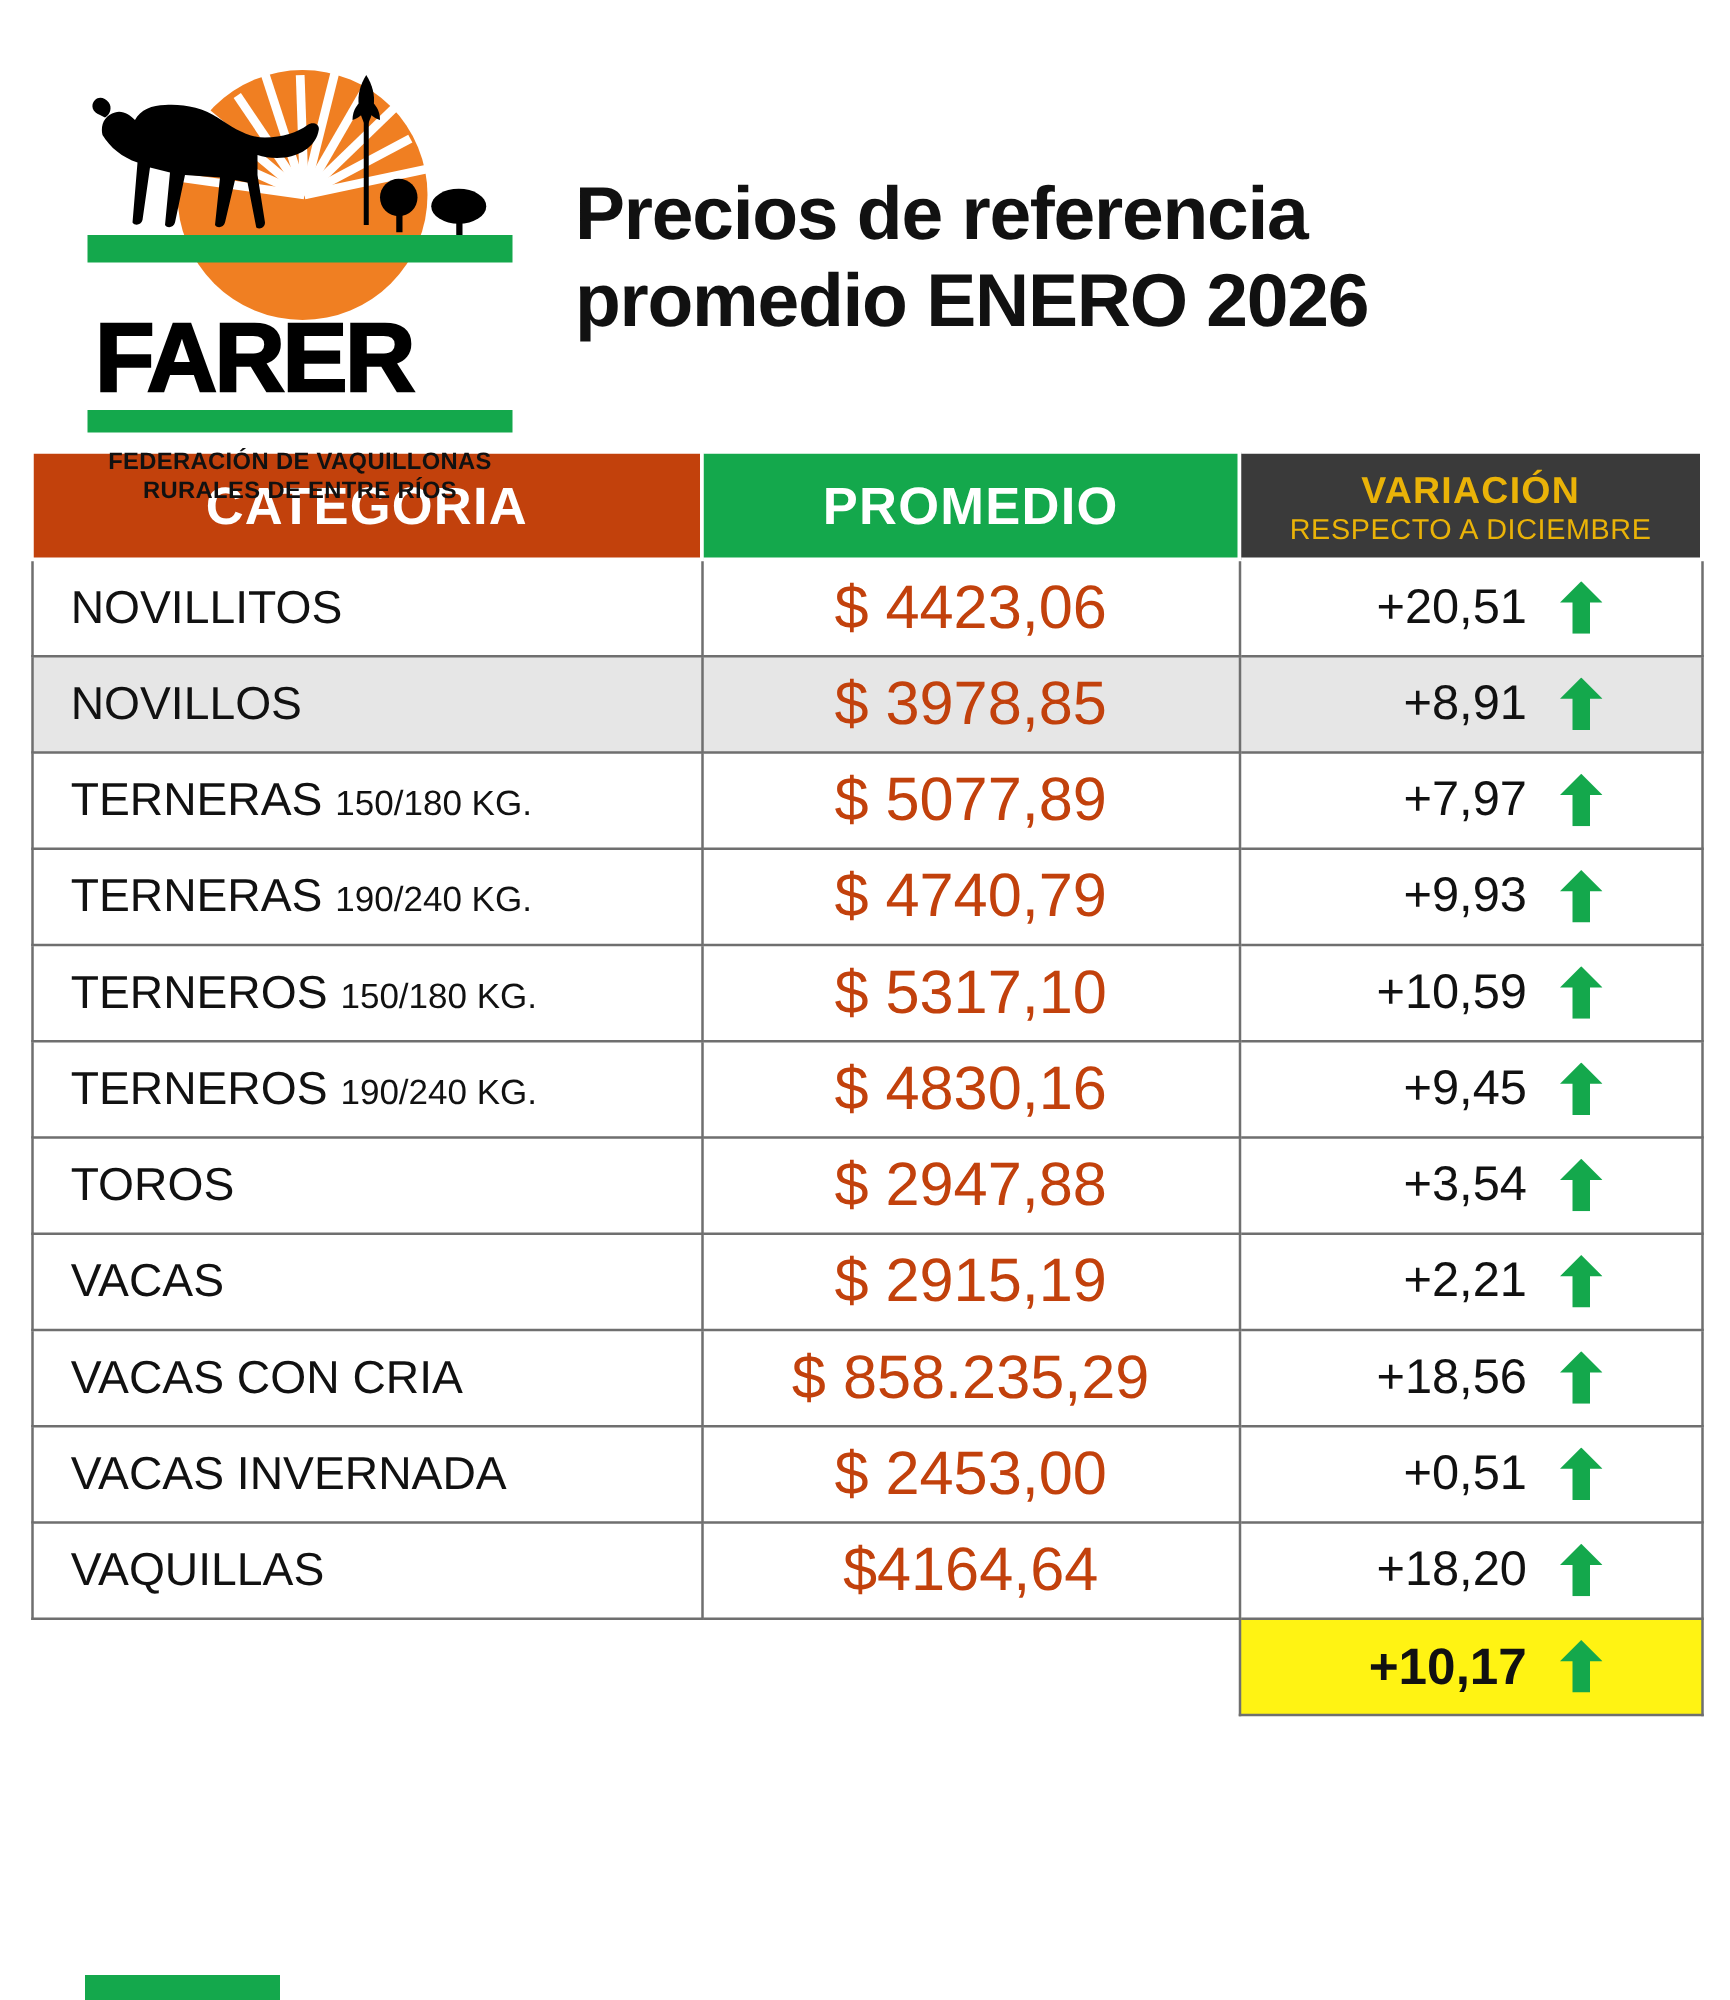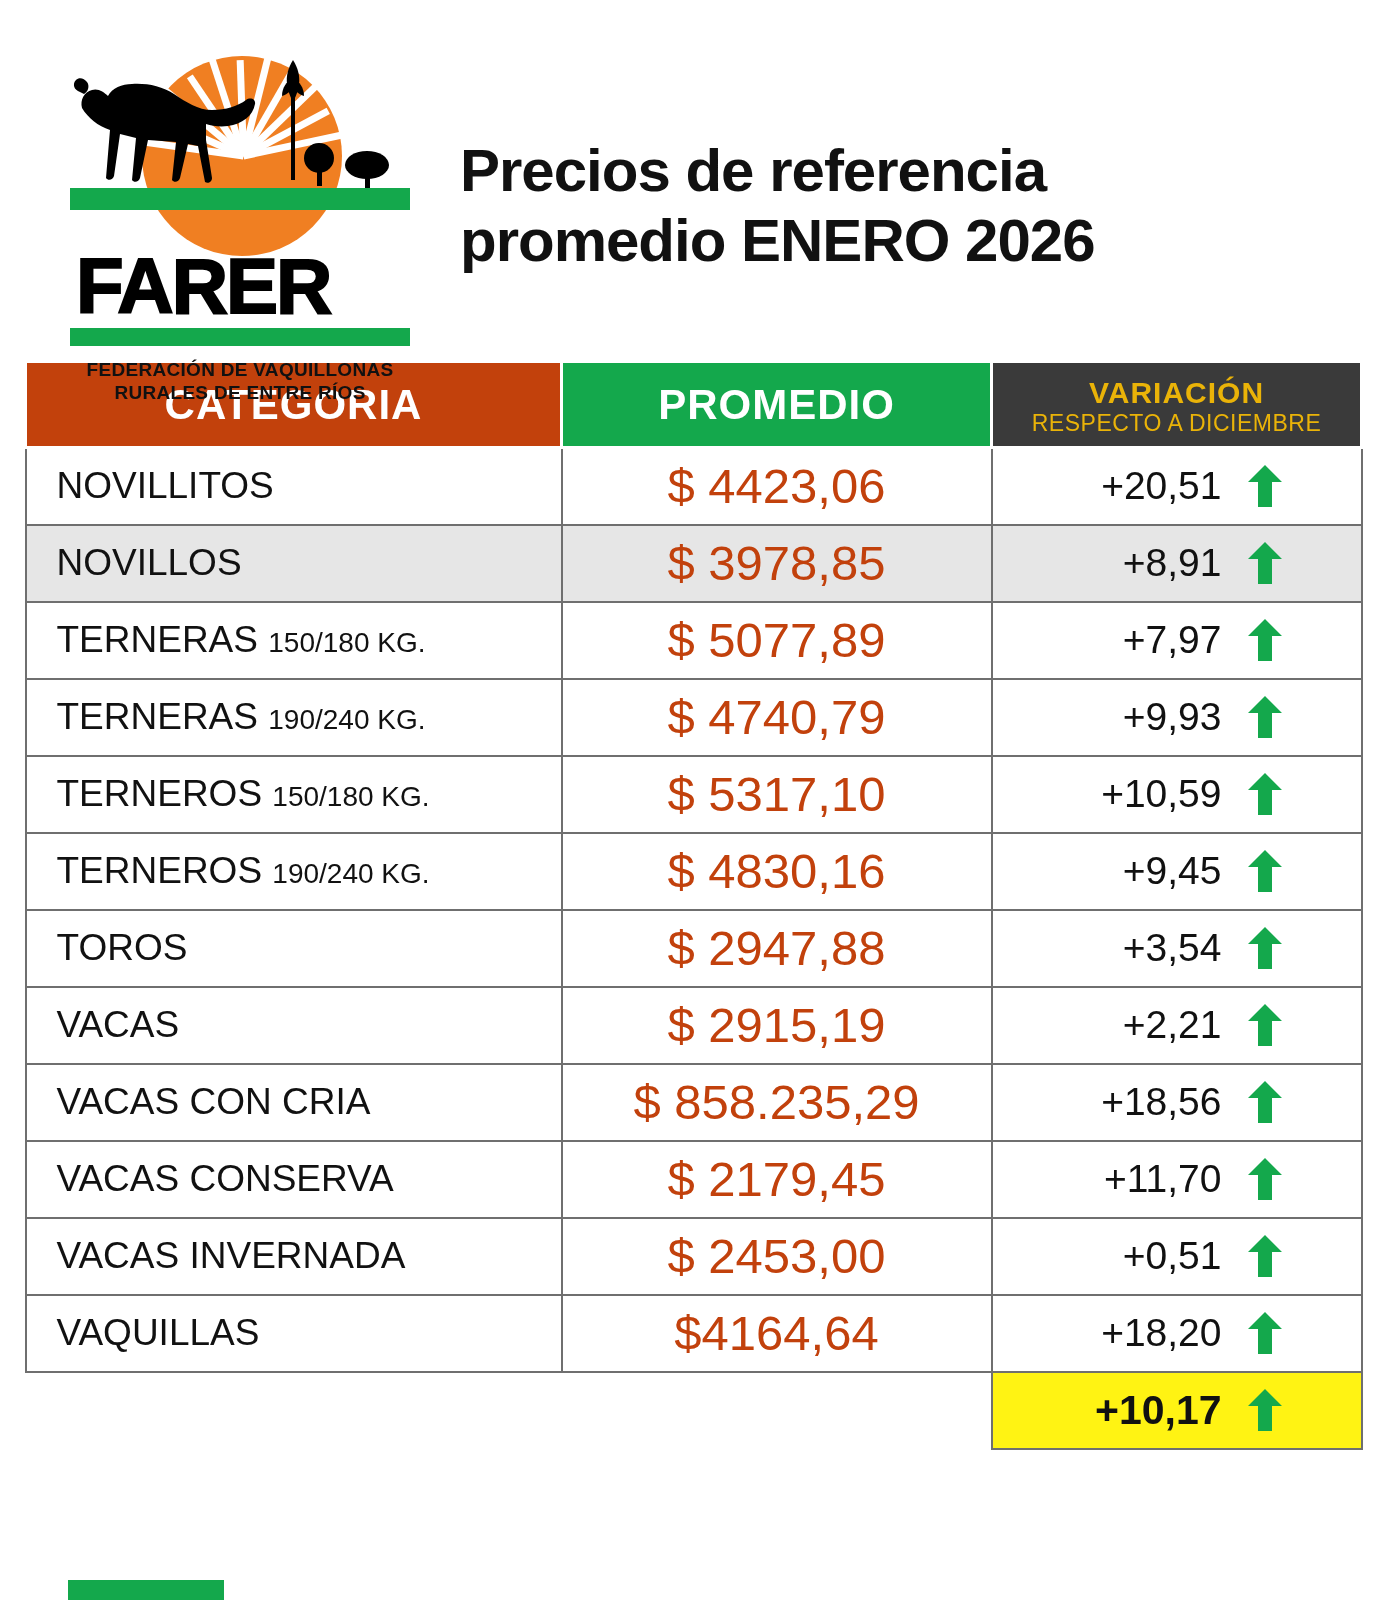--- a/index.html
+++ b/index.html
@@ -430,32 +430,20 @@
           <td class="var">
             <div class="varcell">
               <span class="varnum">+18,56</span>
               <svg class="arrow-up" viewBox="0 0 34 42">
                 <polygon points="17,0 34,17 24,17 24,42 10,42 10,17 0,17" fill="#14A84C"></polygon>
               </svg>
             </div>
           </td>
         </tr>
         <tr>
-          <td class="cat"><span>VACAS CONSERVA</span></td>
-          <td class="prom">$ 2179,45</td>
-          <td class="var">
-            <div class="varcell">
-              <span class="varnum">+11,70</span>
-              <svg class="arrow-up" viewBox="0 0 34 42">
-                <polygon points="17,0 34,17 24,17 24,42 10,42 10,17 0,17" fill="#14A84C"></polygon>
-              </svg>
-            </div>
-          </td>
-        </tr>
-        <tr>
           <td class="cat"><span>VACAS INVERNADA</span></td>
           <td class="prom">$ 2453,00</td>
           <td class="var">
             <div class="varcell">
               <span class="varnum">+0,51</span>
               <svg class="arrow-up" viewBox="0 0 34 42">
                 <polygon points="17,0 34,17 24,17 24,42 10,42 10,17 0,17" fill="#14A84C"></polygon>
               </svg>
             </div>
           </td>

